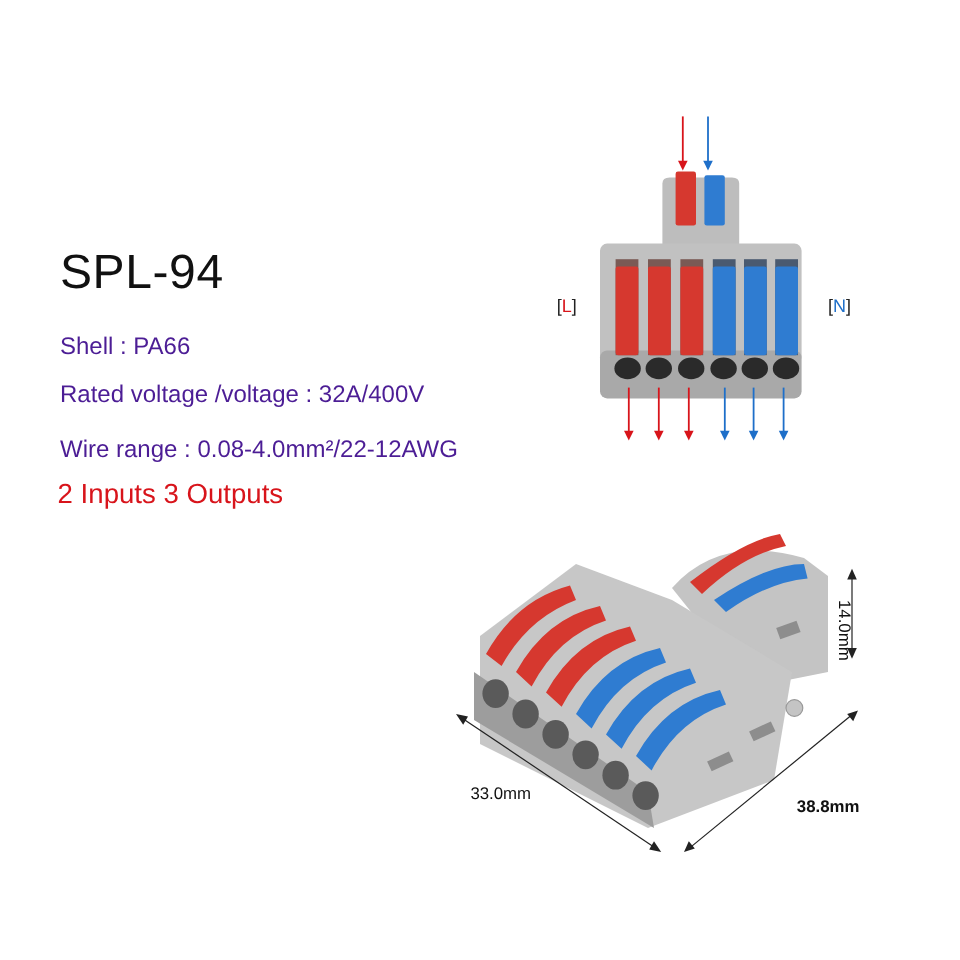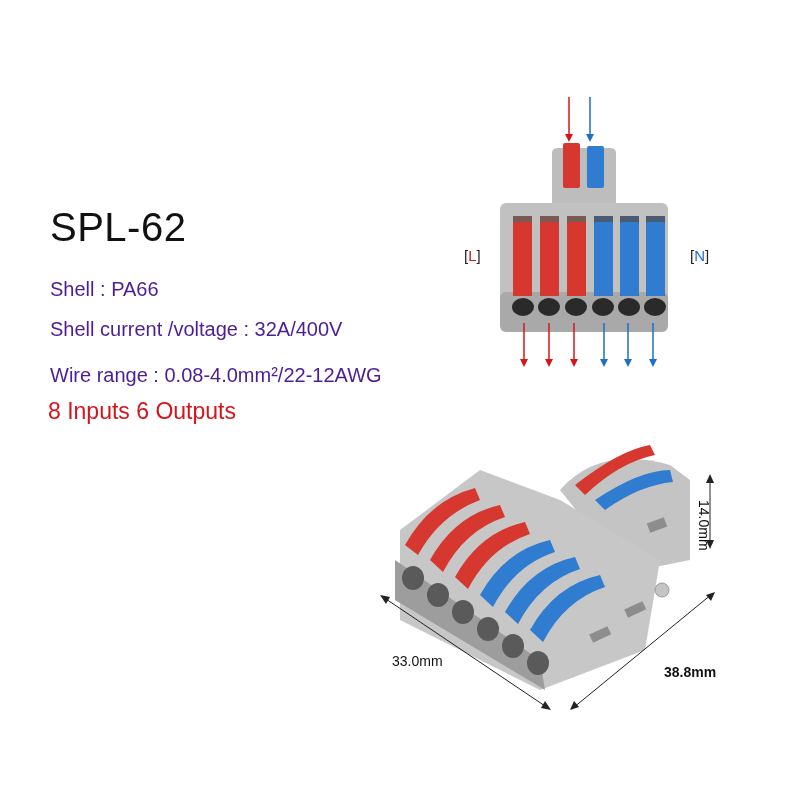--- a/index.html
+++ b/index.html
@@ -14,25 +14,25 @@
   .label-L { left:464px; }
   .label-N { left:690px; }
   .label-L .c { color:#d8141b; }
   .label-N .c { color:#1e6fc9; }
   .dim { position:absolute; font-size:14px; color:#111; }
   svg { position:absolute; left:0; top:0; }
 </style>
 </head>
 <body>
 
-<div class="title">SPL-62</div>
+<div class="title">SPL-94</div>
 <div class="spec s1">Shell : PA66</div>
-<div class="spec s2">Shell current /voltage : 32A/400V</div>
+<div class="spec s2">Rated voltage /voltage : 32A/400V</div>
 <div class="spec s3">Wire range : 0.08-4.0mm²/22-12AWG</div>
-<div class="highlight">8 Inputs 6 Outputs</div>
+<div class="highlight">2 Inputs 3 Outputs</div>
 
 <div class="label-L"><span>[</span><span class="c">L</span><span>]</span></div>
 <div class="label-N"><span>[</span><span class="c">N</span><span>]</span></div>
 
 <svg width="800" height="800">
   <defs>
     <marker id="arR" markerWidth="8" markerHeight="8" refX="4" refY="7" orient="auto">
         <path d="M0,0 L8,0 L4,8 z" fill="#d8141b"></path>
       </marker>
     <marker id="arB" markerWidth="8" markerHeight="8" refX="4" refY="7" orient="auto">

